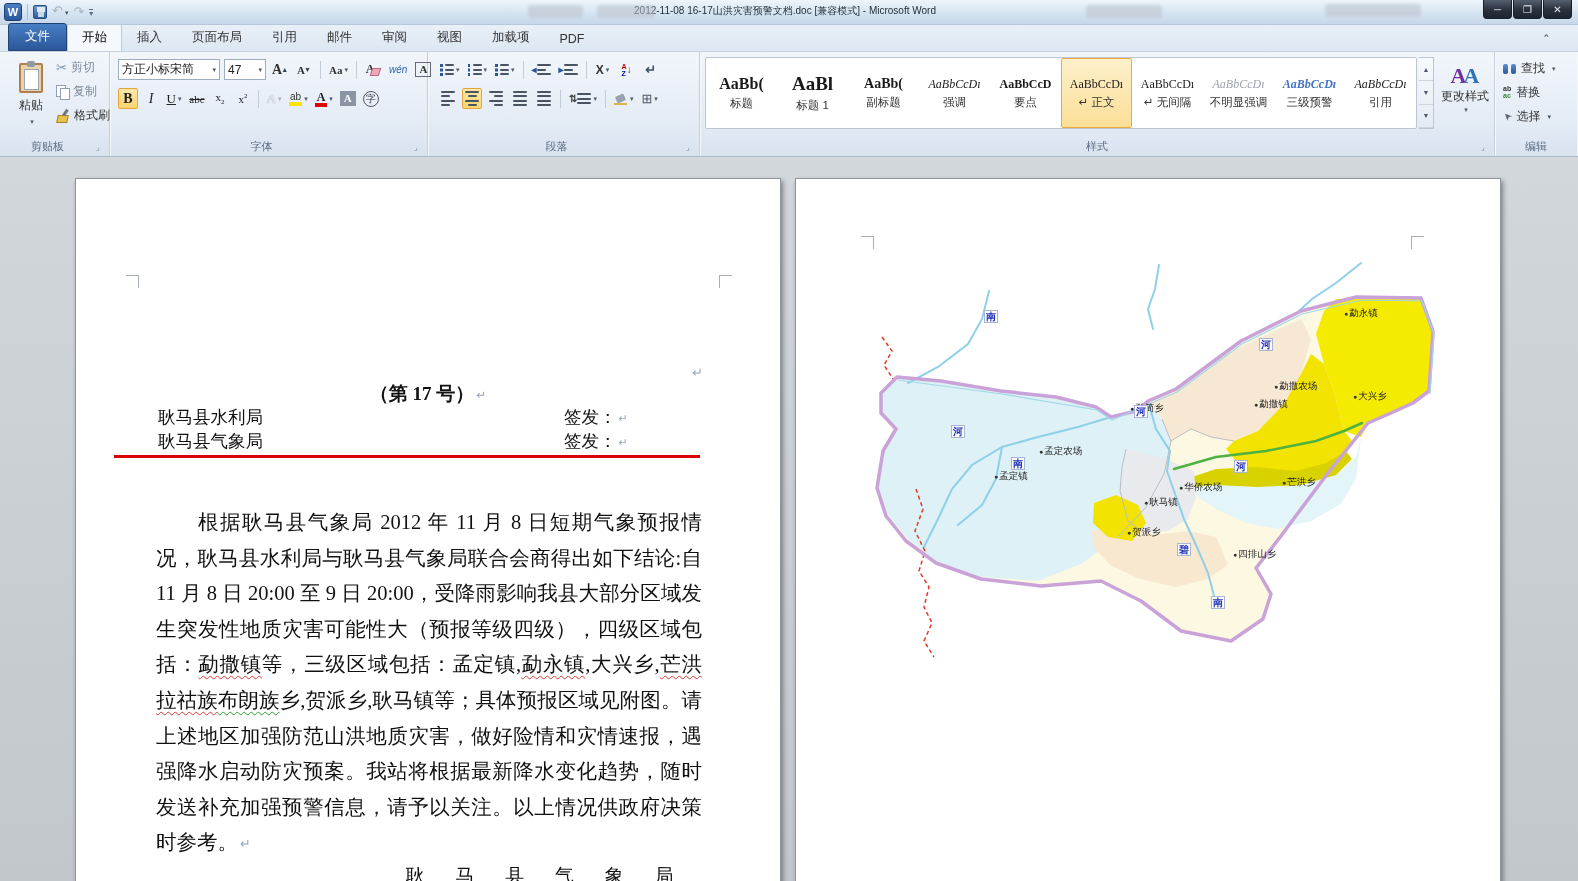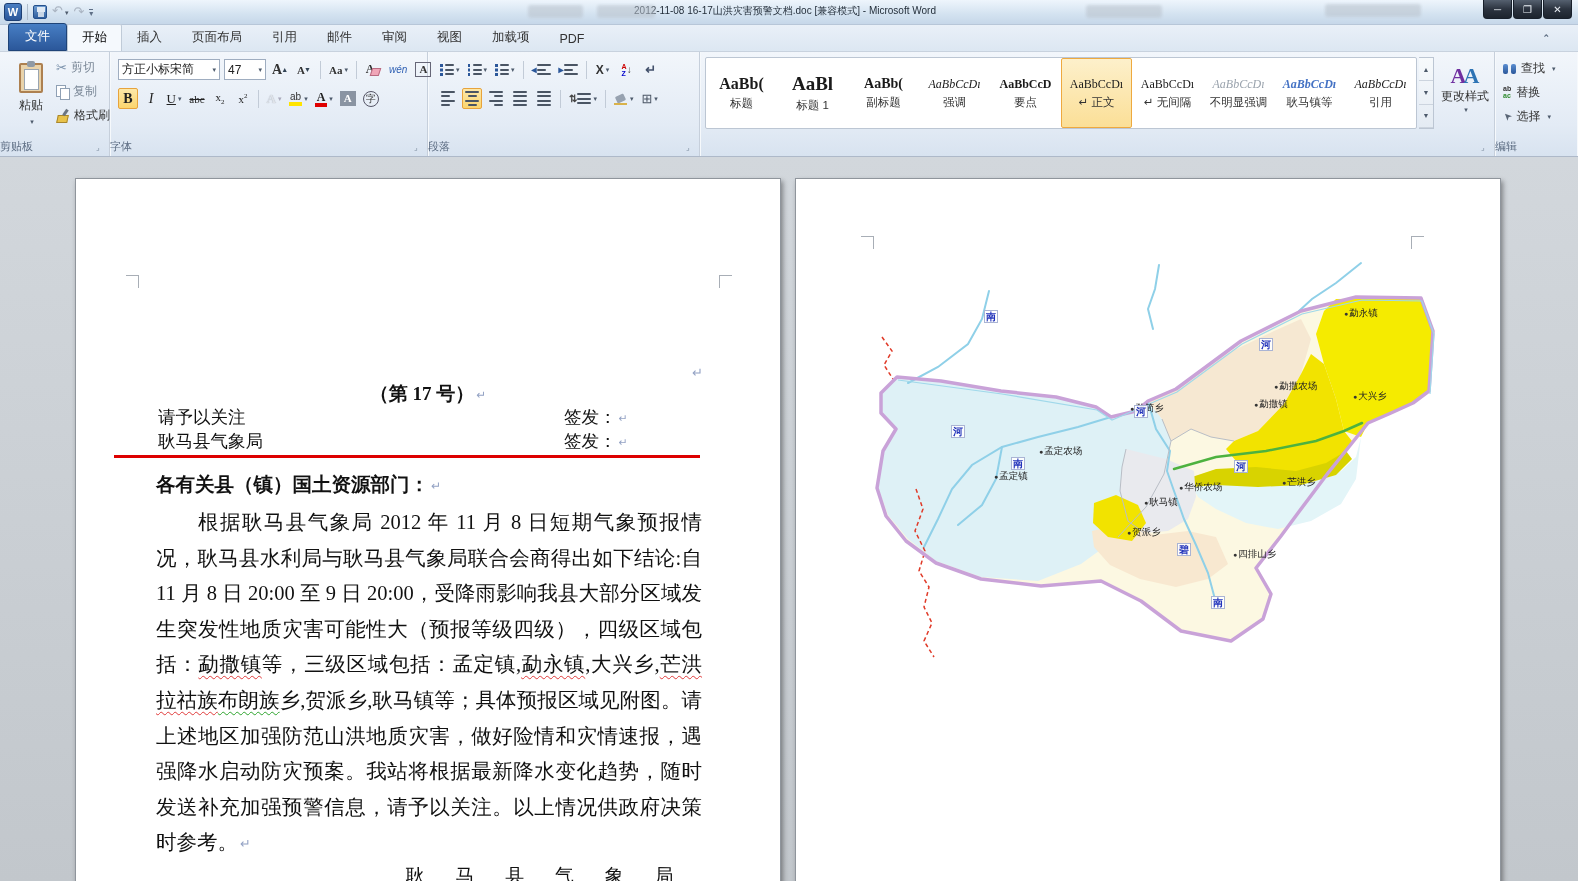--- a/index.html
+++ b/index.html
@@ -31,21 +31,21 @@
 .tabrow{position:absolute;left:0;top:0;width:100%;height:27px;
  background:linear-gradient(#e9f0f8,#dce7f2);border-bottom:1px solid #c8d2de;display:flex;align-items:flex-end}
 .tab{padding:4px 14px 5px;font-size:12.5px;color:#333;border:1px solid transparent;border-bottom:none}
 .tab.file{background:linear-gradient(#477ec4,#2b579a);color:#fff;border:1px solid #1f4478;
  border-radius:3px 3px 0 0;margin-left:8px;padding:4px 16px 5px}
 .tab.active{background:#f5f9fd;border-color:#c0cbd8;border-radius:2px 2px 0 0;color:#000}
 .collapse-chevron{position:absolute;right:28px;top:8px;font-size:9px;color:#5c6c80;font-weight:bold}
 .rgroups{position:absolute;left:0;top:27px;width:100%;height:105px;display:flex;
  background:linear-gradient(#f2f6fb,#e3ebf5 70%,#d8e3f0);border-bottom:1px solid #aeb9c9}
 .rgroup{position:relative;height:100%;border-right:1px solid #c6cfdb;box-shadow:1px 0 0 #f6f9fc}
-.glabel{position:absolute;bottom:2px;left:0;right:14px;font-size:11px;color:#5c6c82}
+.glabel{position:absolute;bottom:2px;left:0;right:14px;text-align:center;font-size:11px;color:#5c6c82}
 .glauncher{position:absolute;right:3px;bottom:3px;width:10px;height:10px;color:#7d8b9e;font-size:8px;line-height:9px}
 .btxt{font-size:12px;color:#333}
 .caret{font-size:7px;color:#4d5a6b;margin-left:2px}
 
 
 .g-clip{width:110px}
 .pastebtn{position:absolute;left:8px;top:5px;width:46px;height:74px;display:flex;flex-direction:column;align-items:center;padding-top:5px;gap:4px;border:1px solid transparent;border-radius:3px}
 .clipicon{position:relative;width:24px;height:30px;background:#e9d3ab;border:2px solid #ad8050;border-radius:2px}
 .clipicon::before{content:"";position:absolute;left:3px;top:4px;width:13px;height:19px;background:#fff;border:1px solid #9aa5b1}
 .clipicon::after{content:"";position:absolute;left:6px;top:-4px;width:8px;height:6px;background:#8f9aa6;border-radius:2px}
@@ -488,37 +488,38 @@
           <div class="stitem">
               <span class="pv pv-n">AaBbCcDı</span>
               <span class="stlabel">↵ 无间隔</span>
             </div>
           <div class="stitem">
               <span class="pv pv-gray">AaBbCcDı</span>
               <span class="stlabel">不明显强调</span>
             </div>
           <div class="stitem">
               <span class="pv pv-blue">AaBbCcDı</span>
-              <span class="stlabel">耿马镇等</span>
+              <span class="stlabel">三级预警</span>
             </div>
           <div class="stitem">
               <span class="pv pv-it">AaBbCcDı</span>
               <span class="stlabel">引用</span>
             </div>
         </div>
         <div class="scrollcol">
           <span>▲</span>
           <span>▼</span>
           <span>▼</span>
         </div>
         <div class="changestyles">
           <span class="aa-icon"><span class="a1">A</span><span class="a2">A</span></span>
           <span class="btxt">更改样式</span>
           <span class="caret">▾</span>
         </div>
+        <div class="glabel" style="right:0">样式</div>
         <div class="glauncher">⌟</div>
       </div>
 
       <div class="rgroup g-edit">
         <div class="editrows">
           <div class="erow">
             <span class="i-bino"></span>
             <span class="btxt">查找</span>
               <span class="caret">▾</span>
           </div>
@@ -546,34 +547,31 @@
     <div class="page page1">
       <span class="cropmark cm-tr" style="left:50px;top:96px;border-left:none"></span>
       <span class="cropmark cm-tl" style="left:643px;top:96px;border-right:none"></span>
 
       <span class="blankmark pmark">↵</span>
 
       <div class="issue-no">
         <span>（第 17 号）</span><span class="pmark">↵</span>
       </div>
 
-      <div class="orgline org1">请予以关注</div>
+      <div class="orgline org1">耿马县水利局</div>
       <div class="orgline org2">耿马县气象局</div>
       <div class="signline sg1">
         <span>签发：</span><span class="pmark">↵</span>
       </div>
       <div class="signline sg2">
         <span>签发：</span><span class="pmark">↵</span>
       </div>
 
       <div class="redline"></div>
 
-      <div class="salutation">
-        <span>各有关县（镇）国土资源部门：</span><span class="pmark">↵</span>
-      </div>
 
       <div class="docbody"><span>根据耿马县气象局 2012 年 11 月 8 日短期气象预报情况，耿马县水利局与耿马县气象局联合会商得出如下结论:自 11 月 8 日 20:00 至 9 日 20:00，受降雨影响我县大部分区域发生突发性地质灾害可能性大（预报等级四级），四级区域包括：</span><span class="sp-red">勐撒镇</span><span>等，三级区域包括：孟定镇,</span><span class="sp-red">勐永镇</span><span>,大兴乡,</span><span class="sp-red">芒洪拉祜族</span><span class="sp-green">布朗族</span><span>乡,贺派乡,耿马镇等；具体预报区域见附图。请上述地区加强防范山洪地质灾害，做好险情和灾情速报，遇强降水启动防灾预案。我站将根据最新降水变化趋势，随时发送补充加强预警信息，请予以关注。以上情况供政府决策时参考。</span><span class="pmark">↵</span></div>
 
       <div class="sig sig2">
         <span>耿 马 县 气 象 局</span>
       </div>
     </div>
 
     <div class="page page2">
       <span class="cropmark cm-tr" style="left:65px;top:57px;border-left:none"></span>

